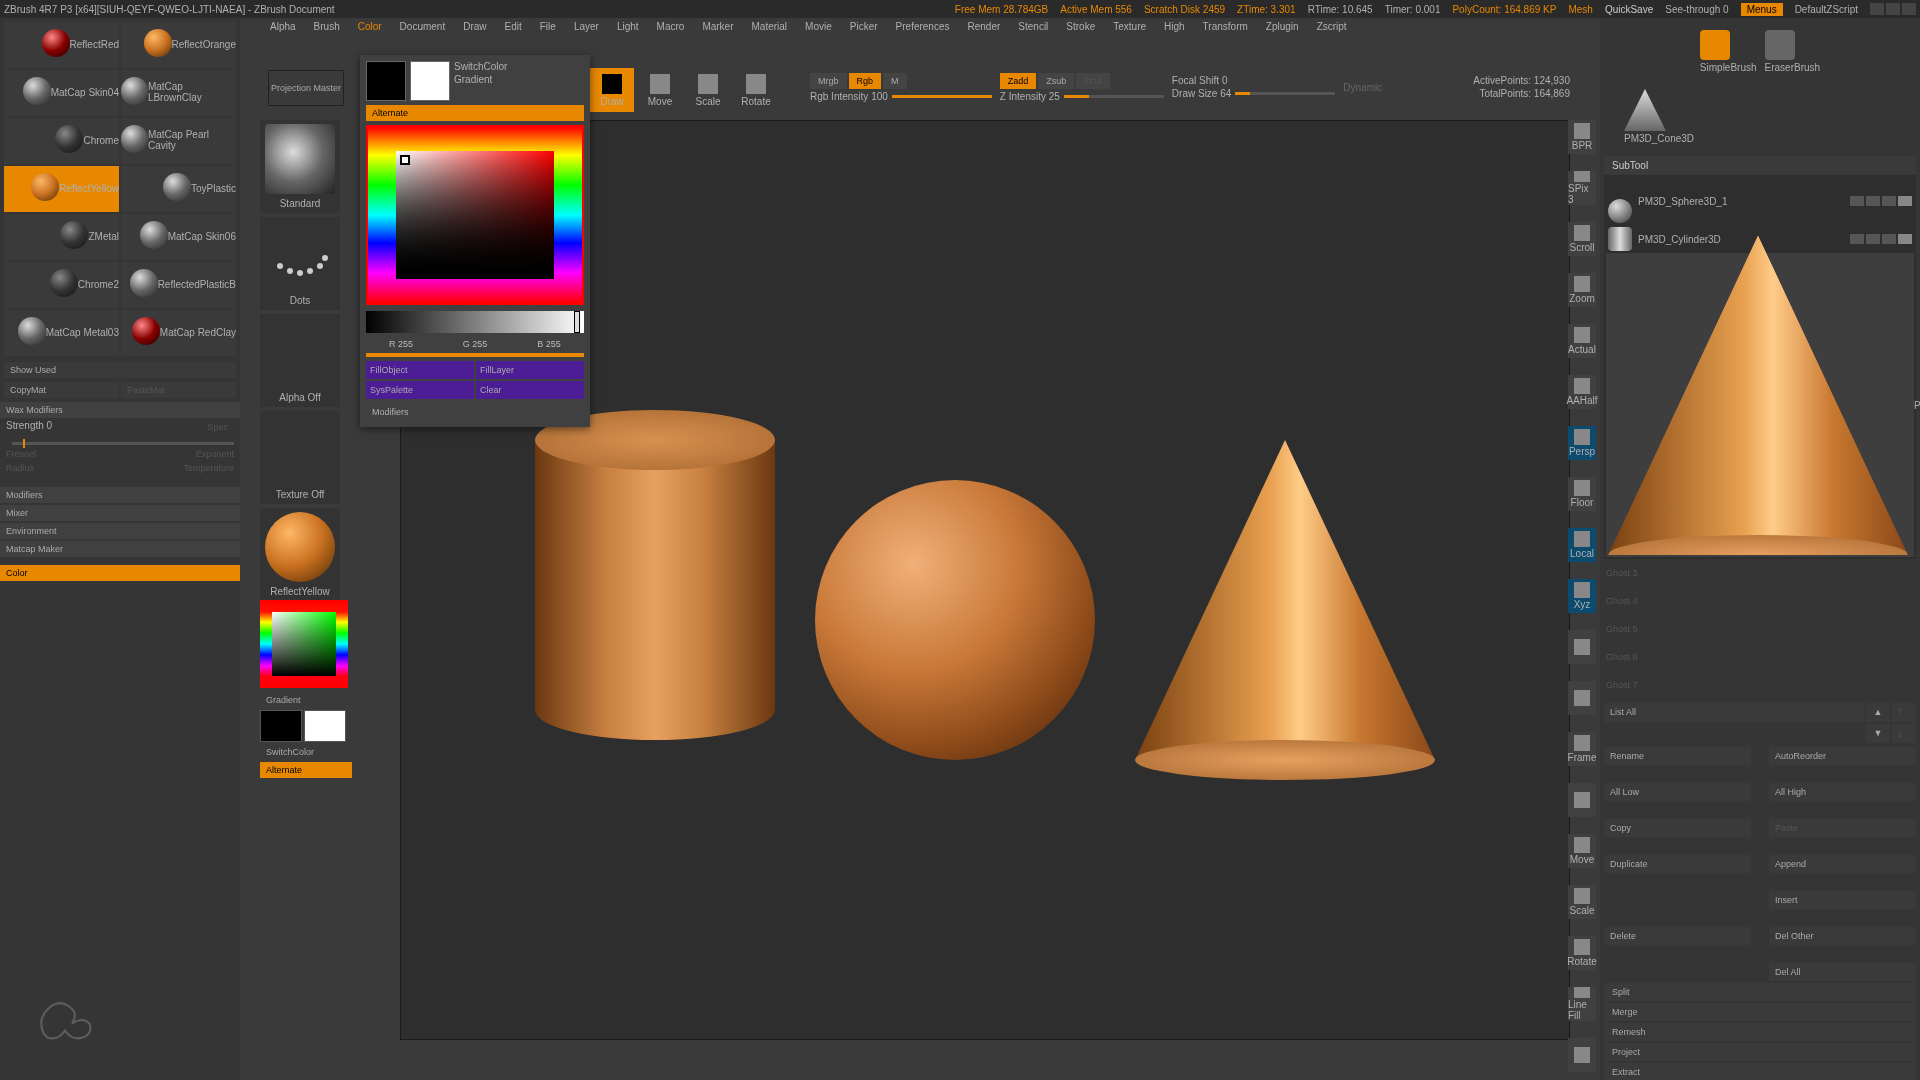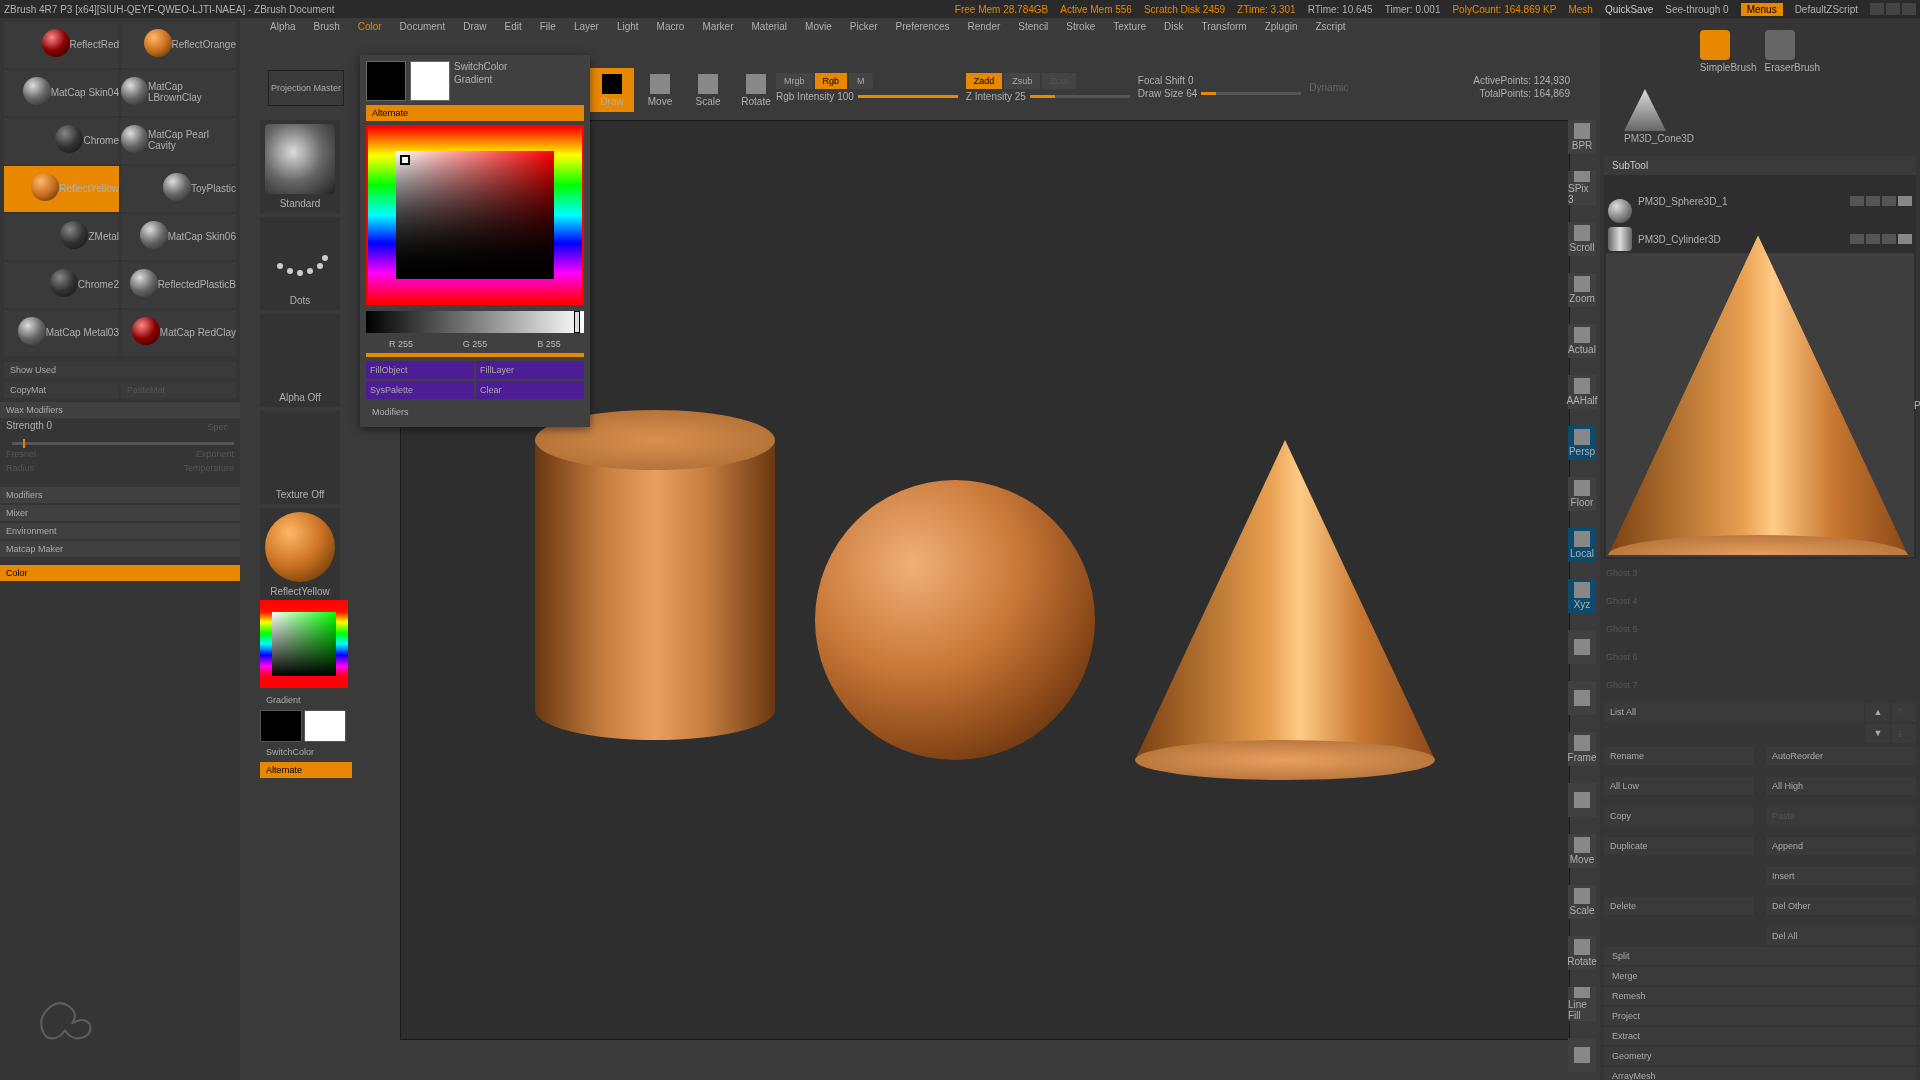--- a/index.html
+++ b/index.html
@@ -72,21 +72,21 @@
 .brush-sphere.eraser{background:radial-gradient(circle at 35% 30%,#bbb,#555,#222)}
 .subtool-hdr{background:#3a3a3a;padding:4px 8px;font-size:10px;color:#ccc;margin-top:4px}
 .subtool-list{background:#2e2e2e;padding:2px}
 .st-item{display:flex;align-items:center;padding:2px;gap:6px;font-size:9px;color:#aaa;min-height:28px}
 .st-thumb{width:24px;height:24px;background:radial-gradient(circle at 35% 30%,#ddd,#888,#333);border-radius:50%}
 .st-thumb.cone{border-radius:0;background:linear-gradient(to bottom,#ddd,#666);clip-path:polygon(50% 0,100% 100%,0 100%)}
 .st-thumb.cyl{border-radius:4px;background:linear-gradient(to right,#666,#ddd,#666)}
 .st-tog{display:flex;gap:2px;margin-left:auto}
 .st-tog span{width:14px;height:10px;background:#555}
 .st-tog .eye{background:#888}
-.rp-btns{display:grid;grid-template-columns:1fr 1fr;gap:12px;margin-top:4px}
+.rp-btns{display:grid;grid-template-columns:1fr 1fr;gap:18px;margin-top:4px}
 .rp-btn{background:#3a3a3a;padding:4px 6px;font-size:9px;color:#aaa;cursor:pointer}
 .rp-btn.dim{color:#555}
 .rp-section{background:#3a3a3a;padding:4px 8px;font-size:9px;color:#aaa;margin-top:2px;cursor:pointer}
 .top-controls{position:absolute;top:62px;left:580px;right:350px;height:50px;display:flex;align-items:center;gap:8px;font-size:9px}
 .tc-group{display:flex;flex-direction:column;gap:2px}
 .tc-btn{background:#444;padding:3px 8px;font-size:9px;color:#aaa;cursor:pointer}
 .tc-btn.on{background:#e88800;color:#000}
 .tc-slider{display:flex;align-items:center;gap:4px;font-size:9px}
 .tc-slider .track{width:100px;height:3px;background:#555;position:relative}
 .tc-slider .track .fill{position:absolute;left:0;top:0;height:100%;background:#e88800}
@@ -138,21 +138,21 @@
     <span>Macro</span>
     <span>Marker</span>
     <span>Material</span>
     <span>Movie</span>
     <span>Picker</span>
     <span>Preferences</span>
     <span>Render</span>
     <span>Stencil</span>
     <span>Stroke</span>
     <span>Texture</span>
-    <span>Disk</span>
+    <span>High</span>
     <span>Transform</span>
     <span>Zplugin</span>
     <span>Zscript</span>
   </div>
 
 <div class="left-panel">
   <div class="mat-grid" id="matgrid">
       <div class="mat-cell">
         <div class="mat-sphere red"></div>
         <span>ReflectRed</span>
@@ -330,21 +330,21 @@
   <div class="mode-ico">
       <div class="glyph"></div>
       <span>Scale</span>
     </div>
   <div class="mode-ico">
       <div class="glyph"></div>
       <span>Rotate</span>
     </div>
 </div>
 
-<div class="top-controls" style="left:776px">
+<div class="top-controls" style="left:810px">
   <div class="tc-group">
     <div style="display:flex;gap:2px">
       <div class="tc-btn">Mrgb</div>
       <div class="tc-btn on">Rgb</div>
       <div class="tc-btn">M</div>
     </div>
     <div class="tc-slider">
         <span>Rgb Intensity 100</span>
         <div class="track">
           <div class="fill" style="width:100%"></div>

